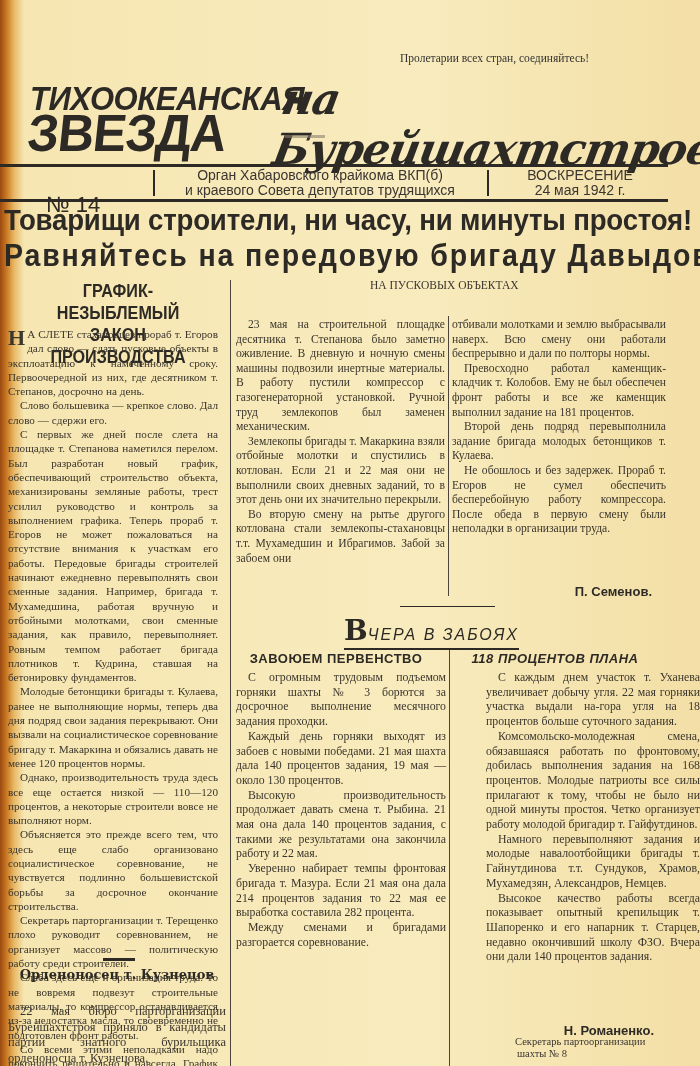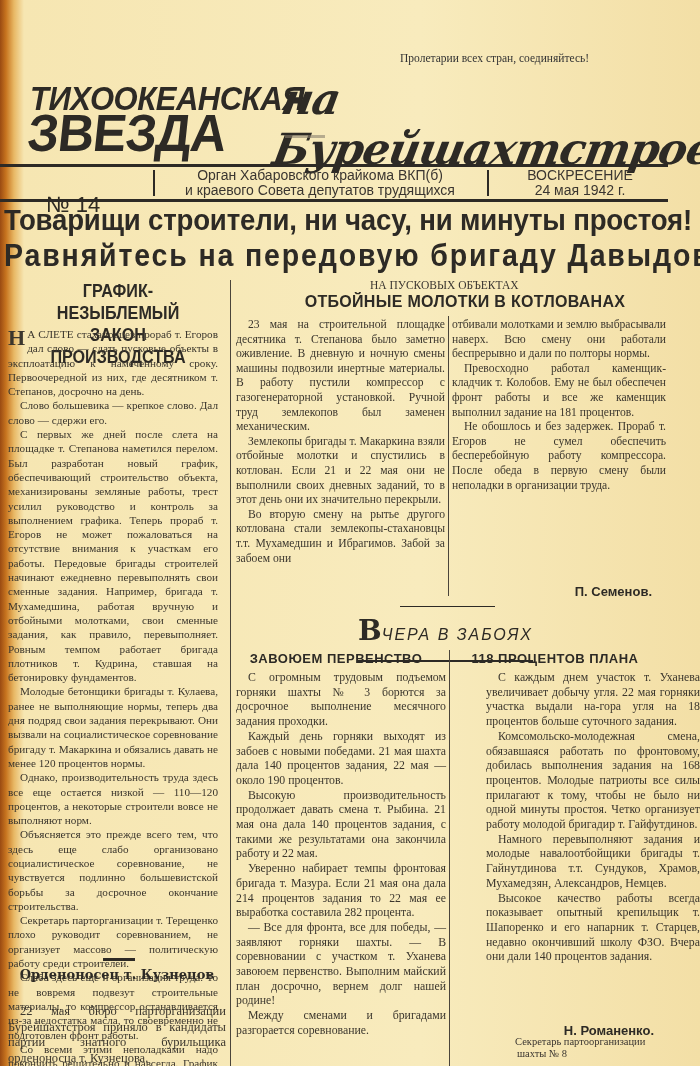--- a/index.html
+++ b/index.html
@@ -78,51 +78,50 @@
   <div class="abs hd-cond" style="left:6px;top:966px;width:222px;font-family:'DejaVu Serif',serif;font-size:13px;line-height:18px;">
     <div>Орденоносец т. Кузнецов</div>
   </div>
   <div class="abs col" style="left:8px;top:1004px;width:218px;font-size:12.5px;line-height:15.5px;">
     <p>22 мая бюро парторганизации Бурейшахтстроя приняло в кандидаты партии знатного бурильщика орденоносца т. Кузнецова.</p>
   </div>
 
   <div class="abs vsep" style="left:230px;top:280px;width:1px;height:786px;background:#4a443a;"></div>
 
   <div class="abs" style="left:370px;top:279px;font-size:11.5px;color:#3a3530;">НА ПУСКОВЫХ ОБЪЕКТАХ</div>
-  <div class="abs hd-cond" style="left:255px;top:293px;width:420px;font-size:16px;letter-spacing:0.3px;">ОТБОЙНЫЕ МОЛОТКИ В КОТЛОВАНАХ</div>
   <div class="abs col" style="left:236px;top:318px;width:209px;">
     <p>23 мая на строительной площадке десятника т. Степанова было заметно оживление. В дневную и ночную смены машины подвозили инертные материалы. В работу пустили компрессор с газогенераторной установкой. Ручной труд землекопов был заменен механическим.</p>
     <p>Землекопы бригады т. Макаркина взяли отбойные молотки и спустились в котлован. Если 21 и 22 мая они не выполнили своих дневных заданий, то в этот день они их значительно перекрыли.</p>
     <p>Во вторую смену на рытье другого котлована стали землекопы-стахановцы т.т. Мухамедшин и Ибрагимов. Забой за забоем они</p>
   </div>
   <div class="abs vsep" style="left:448px;top:316px;width:1px;height:280px;background:#4a443a;"></div>
   <div class="abs col" style="left:452px;top:318px;width:214px;">
     <p style="text-indent:0">отбивали молотками и землю выбрасывали наверх. Всю смену они работали беспрерывно и дали по полторы нормы.</p>
     <p>Превосходно работал каменщик-кладчик т. Колобов. Ему не был обеспечен фронт работы и все же каменщик выполнил задание на 181 процентов.</p>
+    <p>Второй день подряд перевыполнила задание бригада молодых бетонщиков т. Кулаева.</p>
     <p>Не обошлось и без задержек. Прораб т. Егоров не сумел обеспечить бесперебойную работу компрессора. После обеда в первую смену были неполадки в организации труда.</p>
   </div>
   <div class="abs sign" style="left:452px;top:584px;width:200px;">П. Семенов.</div>
 
   <div class="abs rule" style="left:400px;top:606px;width:95px;height:1px;"></div>
-  <div class="abs" style="left:358px;top:614px;font-family:'Liberation Sans',sans-serif;color:#2d2a25;border-bottom:2px solid #2d2a25;padding-bottom:13px;text-align:center;">
+  <div class="abs" style="left:344px;top:614px;font-family:'Liberation Sans',sans-serif;color:#2d2a25;border-bottom:2px solid #2d2a25;padding-bottom:1px;text-align:center;">
     <span style="font-size:28px;font-weight:bold;font-family:'DejaVu Serif',serif;">В</span><span style="font-size:16px;font-style:italic;letter-spacing:2px;">ЧЕРА В ЗАБОЯХ</span>
   </div>
 
   <div class="abs hd-cond" style="left:236px;top:651px;width:200px;font-size:13px;letter-spacing:0.5px;">ЗАВОЮЕМ ПЕРВЕНСТВО</div>
   <div class="abs col" style="left:236px;top:670px;width:210px;font-size:11.8px;line-height:14.7px;">
     <p>С огромным трудовым подъемом горняки шахты № 3 борются за досрочное выполнение месячного задания проходки.</p>
-    <p>Каждый день горняки выходят из забоев с новыми победами. 21 мая шахта дала 140 процентов задания, 22 мая — около 190 процентов.</p>
+    <p>Каждый день горняки выходят из забоев с новыми победами. 21 мая шахта дала 140 процентов задания, 19 мая — около 130 процентов.</p>
     <p>Высокую производительность продолжает давать смена т. Рыбина. 21 мая она дала 140 процентов задания, с такими же результатами она закончила работу и 22 мая.</p>
     <p>Уверенно набирает темпы фронтовая бригада т. Мазура. Если 21 мая она дала 214 процентов задания то 22 мая ее выработка составила 282 процента.</p>
-    <p>— Все для фронта, все для победы, — заявляют горняки шахты. — В соревновании с участком т. Уханева завоюем первенство. Выполним майский план досрочно, вернем долг нашей родине!</p>
     <p>Между сменами и бригадами разгорается соревнование.</p>
   </div>
   <div class="abs vsep" style="left:449px;top:650px;width:1px;height:416px;background:#4a443a;"></div>
 
-  <div class="abs hd-cond" style="left:455px;top:651px;width:200px;font-size:13px;letter-spacing:0.5px;">118 ПРОЦЕНТОВ ПЛАНА</div>
+  <div class="abs hd-cond" style="left:455px;top:651px;width:200px;font-size:13px;letter-spacing:0.5px;font-style:italic;">118 ПРОЦЕНТОВ ПЛАНА</div>
   <div class="abs col" style="left:454px;top:670px;width:214px;font-size:11.8px;line-height:14.7px;margin-left:32px;">
     <p>С каждым днем участок т. Уханева увеличивает добычу угля. 22 мая горняки участка выдали на-гора угля на 18 процентов больше суточного задания.</p>
     <p>Комсомольско-молодежная смена, обязавшаяся работать по фронтовому, добилась выполнения задания на 168 процентов. Молодые патриоты все силы прилагают к тому, чтобы не было ни одной минуты простоя. Четко организует работу молодой бригадир т. Гайфутдинов.</p>
     <p>Намного перевыполняют задания и молодые навалоотбойщики бригады т. Гайнутдинова т.т. Сундуков, Храмов, Мухамедзян, Александров, Немцев.</p>
     <p>Высокое качество работы всегда показывает опытный крепильщик т. Шапоренко и его напарник т. Старцев, недавно окончивший школу ФЗО. Вчера они дали 140 процентов задания.</p>
   </div>
   <div class="abs sign" style="left:454px;top:1023px;width:200px;">Н. Романенко.</div>
   <div class="abs" style="left:515px;top:1036px;font-size:10.5px;line-height:12px;color:#3a3530;">
     <div>Секретарь партоорганизации</div>
     <div style="padding-left:2px;">шахты № 8</div>

